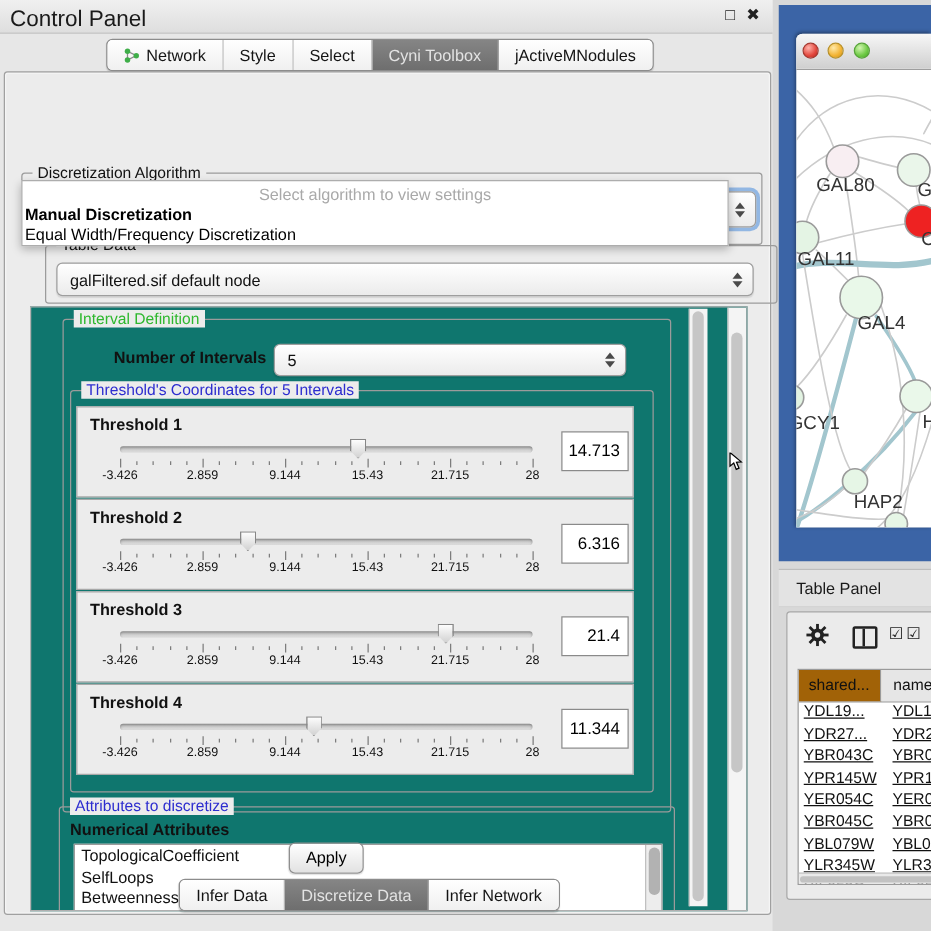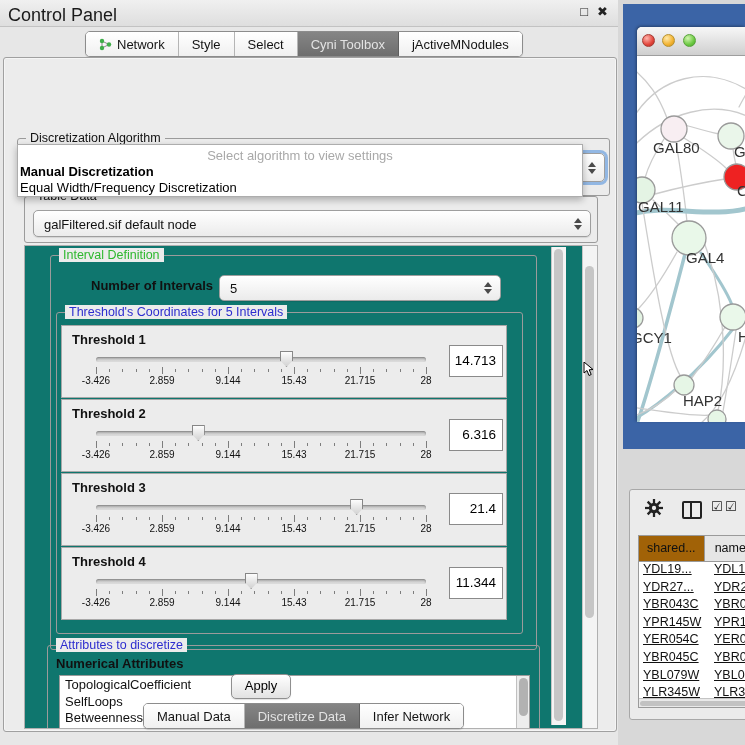--- a/index.html
+++ b/index.html
@@ -30,21 +30,21 @@
   .spinner{position:absolute;right:7px;top:50%;transform:translateY(-50%);width:9px;height:12px;}
   .spin-up{position:absolute;left:0;top:0;width:0;height:0;border-left:4.5px solid transparent;border-right:4.5px solid transparent;border-bottom:5px solid #4a4a4a;}
   .spin-down{position:absolute;left:0;bottom:0;width:0;height:0;border-left:4.5px solid transparent;border-right:4.5px solid transparent;border-top:5px solid #4a4a4a;}
   #algo-group{left:13px;top:80px;width:591px;height:56px;}
   #algo-combo{left:9px;top:14px;width:576px;height:27px;box-shadow:0 0 0 3px rgba(98,155,222,.65);}
   
   #algo-popup{position:absolute;left:13px;top:86px;width:564px;height:51px;background:#fff;border:1px solid #adadad;box-shadow:0 3px 7px rgba(0,0,0,.28);z-index:5;}
   #algo-popup .ph{position:absolute;left:0;top:3px;width:100%;text-align:center;font-size:13px;color:#a9a9a9;}
   .pop-item{position:absolute;left:1px;width:98%;font-size:13px;color:#000;padding-left:1px;white-space:nowrap;}
   .pop-item.bold{font-weight:bold;}
-  #table-data-group{left:20px;top:138px;width:572px;height:45px;}
+  #table-data-group{left:32px;top:138px;width:572px;height:45px;padding-left:12px;}
   #table-data-combo{left:8px;top:13px;width:556px;height:25px;}
   
   #scroll-area{position:absolute;left:20px;top:187px;width:572px;height:482px;border:1px solid #b0b0b0;background:#0f766e;overflow:hidden;}
   .vsb{position:absolute;background:#f4f4f4;border-left:1px solid #c6c6c6;}
   .vsb .thumbv{position:absolute;left:2px;width:9px;background:#c6c6c6;border-radius:5px;}
   #outer-sb{right:0;top:0;width:14px;height:100%;}
   #inner-sb{left:526px;top:1px;width:14px;height:478px;}
   #interval-group{left:25px;top:9px;width:485px;height:393px;}
   #num-label{position:absolute;left:40px;top:22px;font-size:13px;font-weight:bold;color:#111;}
   #num-combo{left:168px;top:19px;width:280px;height:24px;}
@@ -378,21 +378,21 @@
         <div class="vsb" id="outer-sb">
             <div class="thumbv" style="top:20px;height:352px;"></div>
           </div>
       </div>
 
       <div id="apply-btn">Apply</div>
     </div>
 
     <nav class="segbar" id="bottom-tabs">
         <div class="seg">
-          <span>Manual Data</span>
+          <span>Infer Data</span>
         </div>
         <div class="seg sel">
           <span>Discretize Data</span>
         </div>
         <div class="seg">
           <span>Infer Network</span>
         </div>
       </nav>
   </section>
 
@@ -442,20 +442,23 @@
             <text x="100" y="141" font-size="15" fill="#333333">C</text>
             <text x="1" y="157" font-size="15" fill="#333333">GAL11</text>
             <text x="49" y="208" font-size="15" fill="#333333">GAL4</text>
             <text x="-6" y="288" font-size="15" fill="#333333">GCY1</text>
             <text x="101" y="287" font-size="15" fill="#333333">H</text>
             <text x="46" y="351" font-size="15" fill="#333333">HAP2</text>
           </svg></div>
     </div>
   </section>
 
+  <div id="tp-header-bar">
+    <span>Table Panel</span>
+  </div>
   <div id="tp-container">
     <svg class="tb-tool" id="gear-ico" width="18" height="18" viewBox="0 0 16 16">
       <g fill="#222">
         <rect x="7" y="0" width="2" height="5"></rect>
           <rect x="7" y="11" width="2" height="5"></rect>
         <rect x="0" y="7" width="5" height="2"></rect>
           <rect x="11" y="7" width="5" height="2"></rect>
         <g transform="rotate(45 8 8)">
             <rect x="7" y="0" width="2" height="5"></rect>
             <rect x="7" y="11" width="2" height="5"></rect>

